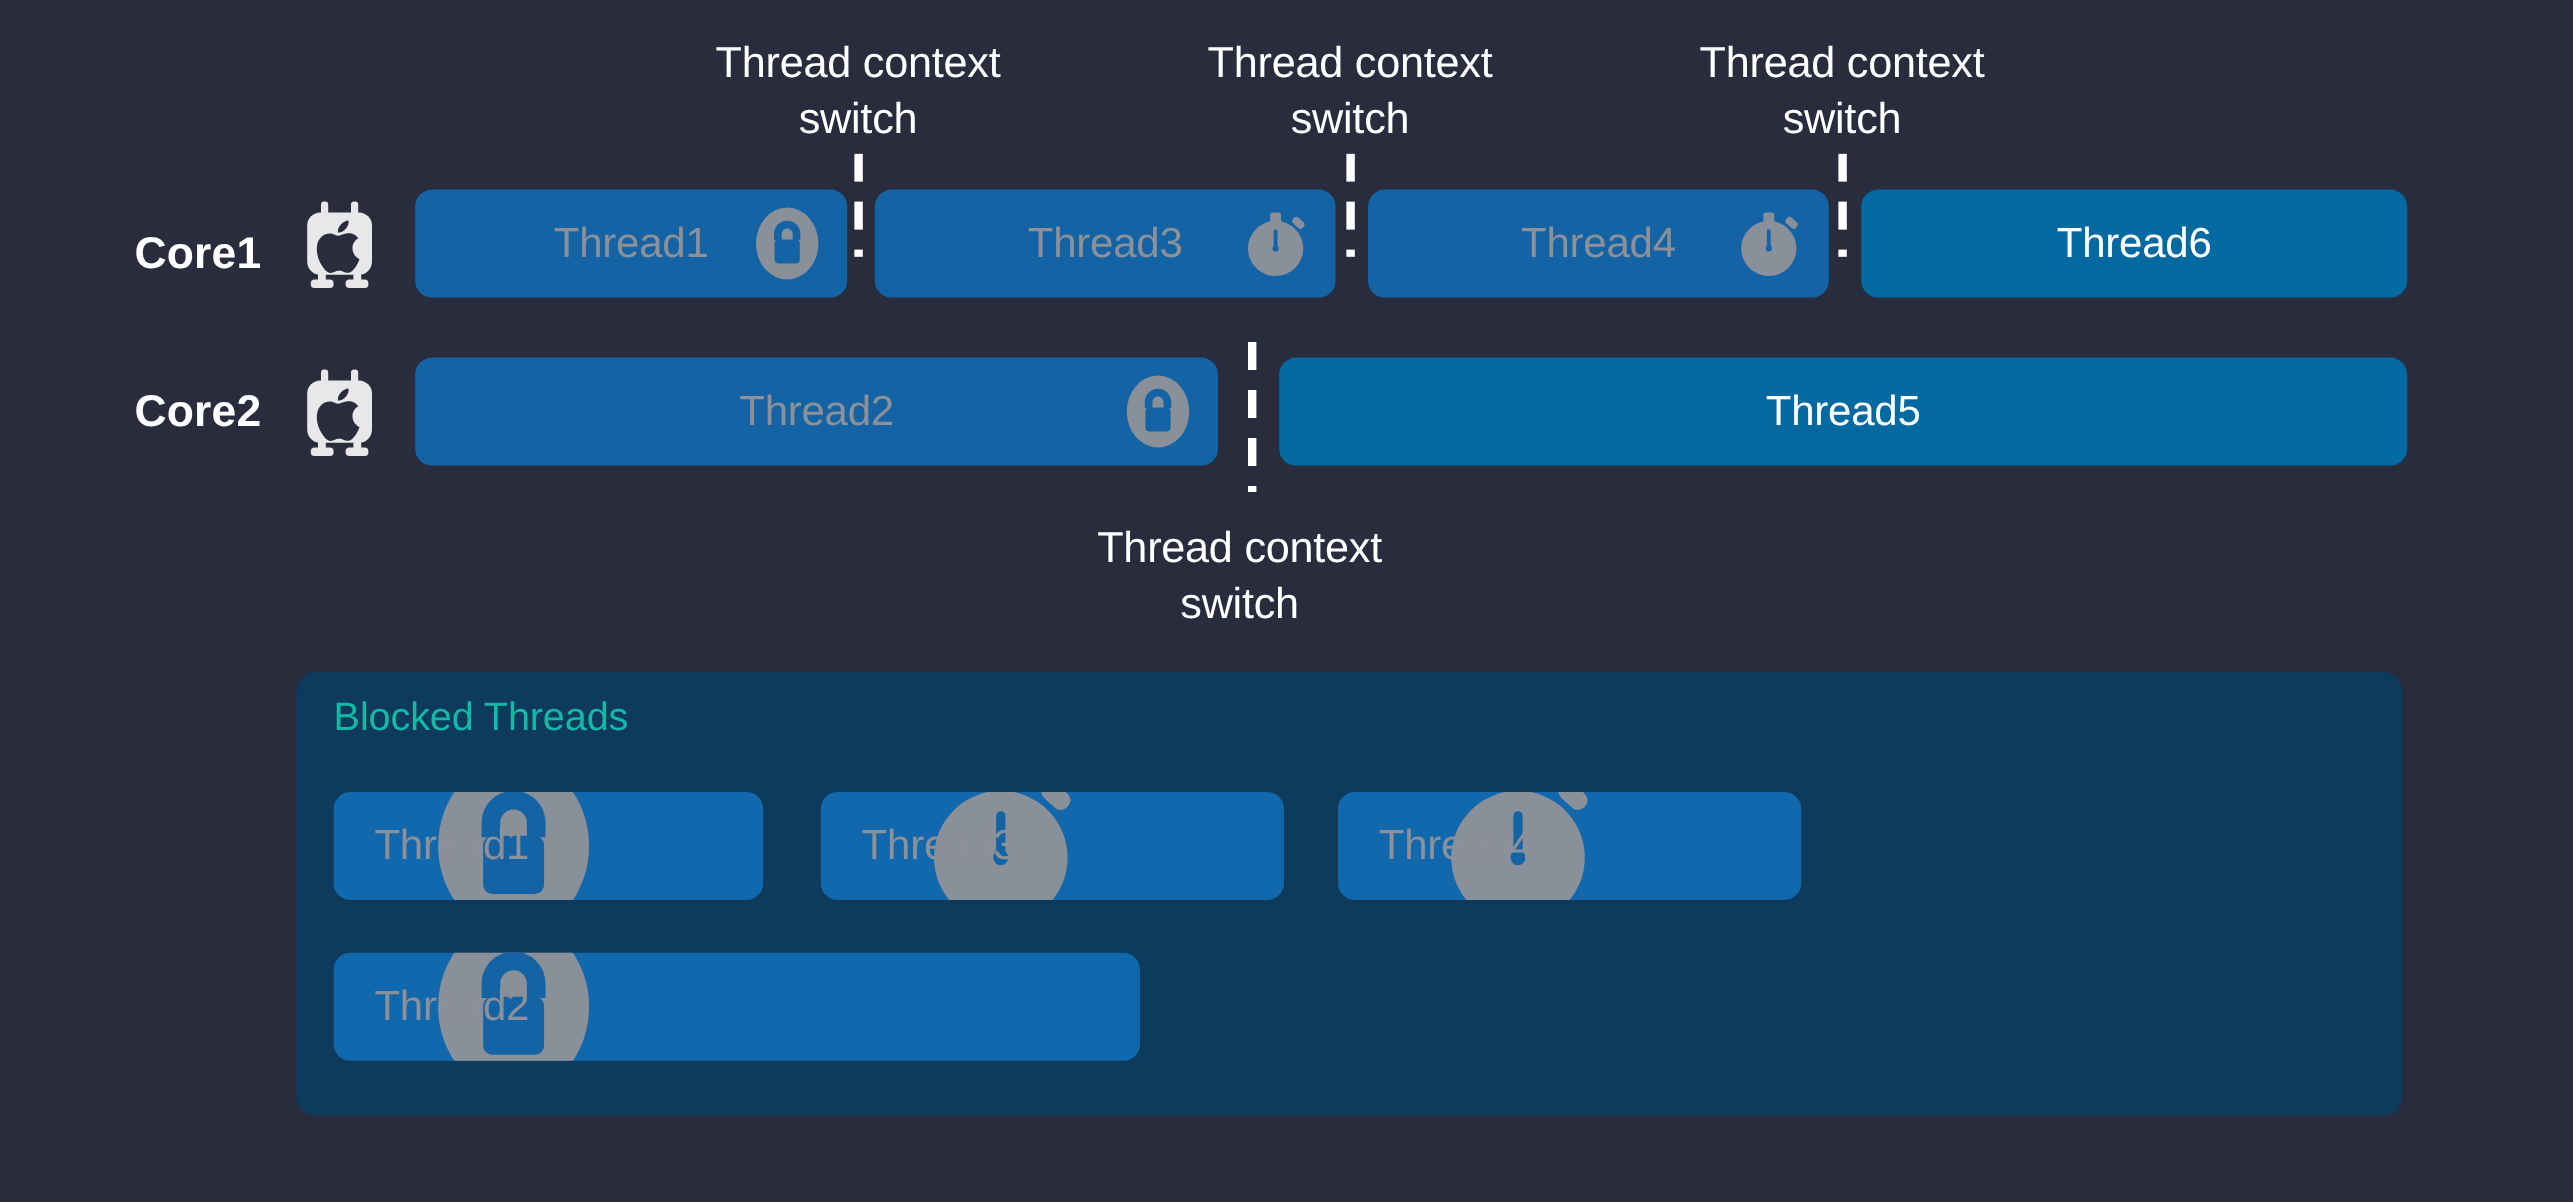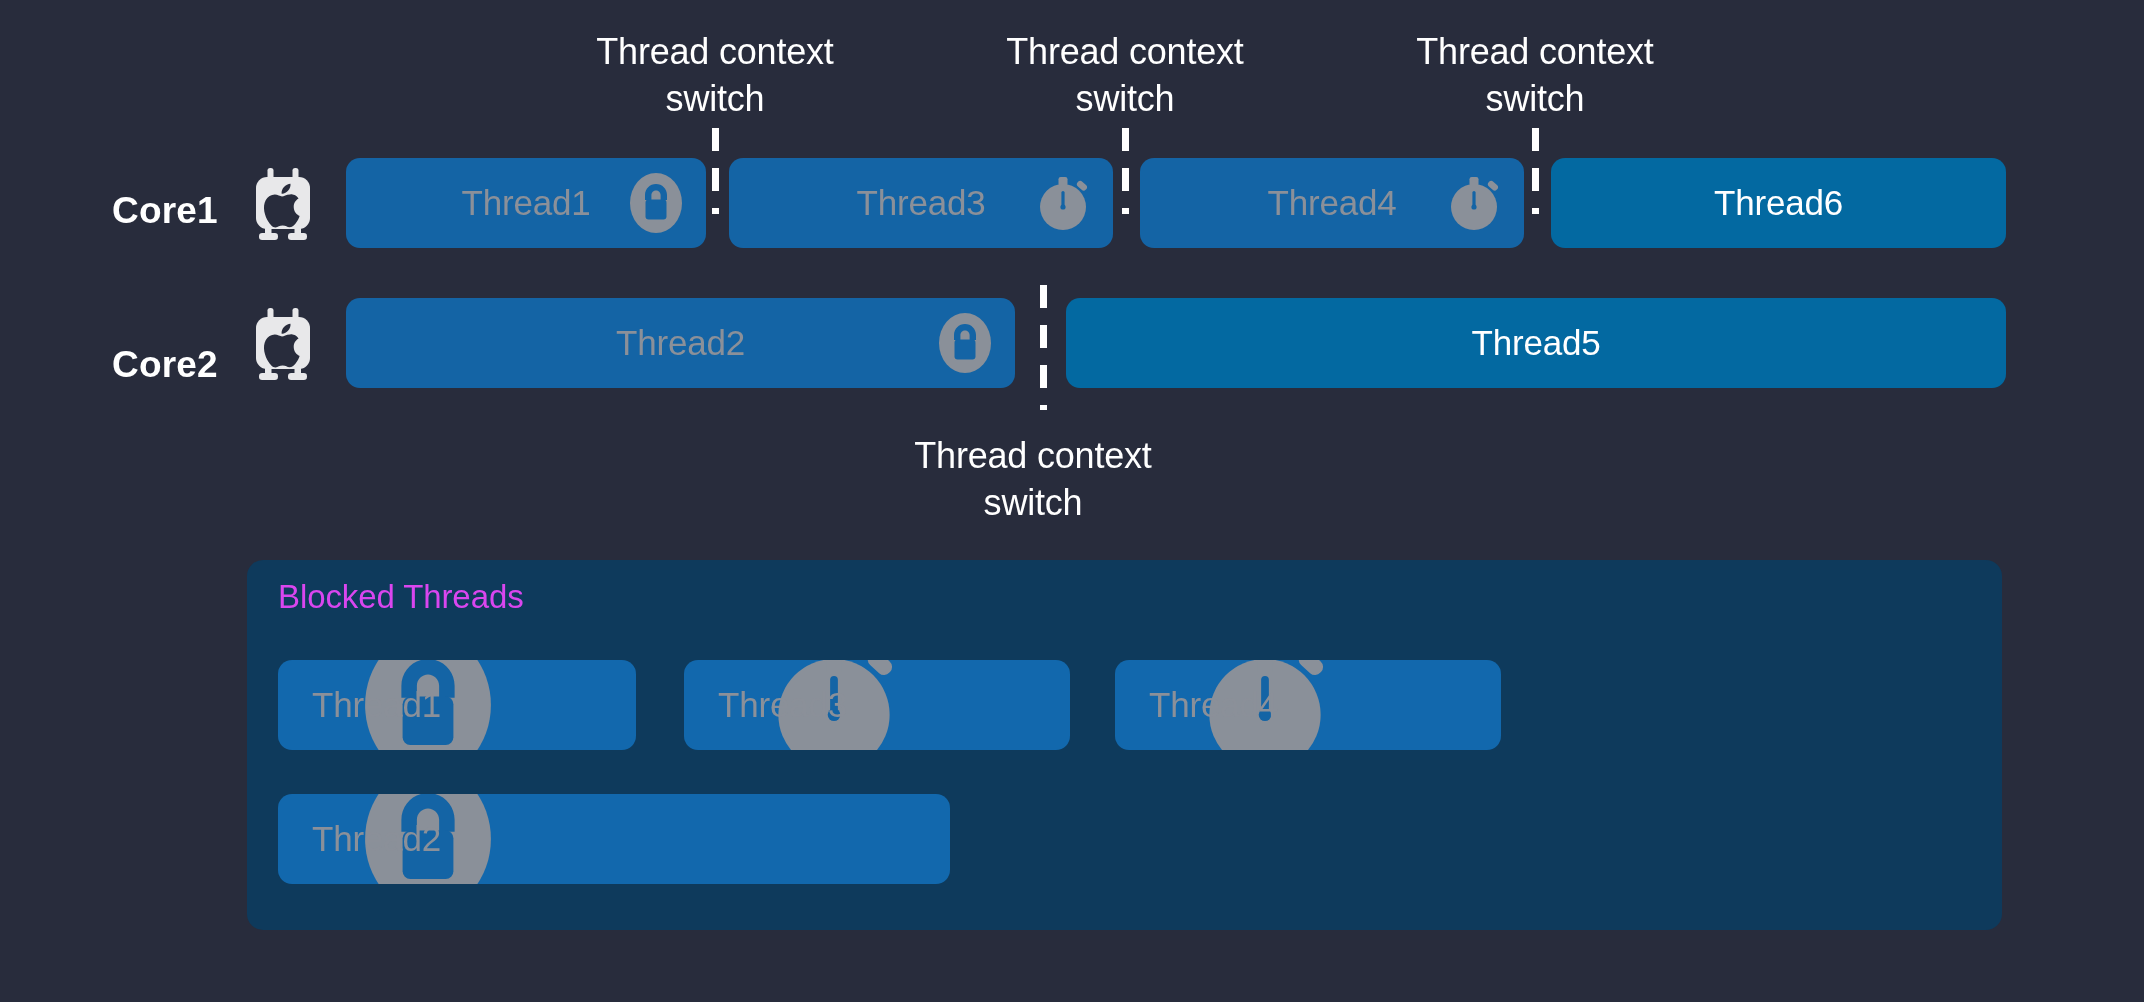--- a/index.html
+++ b/index.html
@@ -96,21 +96,21 @@
   }
 
   
   #blocked-panel {
     position: absolute;
     background: #0e3a5c;
     border-radius: 16px;
   }
   #blocked-title {
     position: absolute;
-    color: #d946ef;
+    color: #14b8a6;
     font-size: 33px;
     letter-spacing: -0.1px;
   }
   .bt-card {
     position: absolute;
     background: #1268ad;
     border-radius: 14px;
     display: flex;
     align-items: center;
     overflow: hidden;
@@ -157,21 +157,21 @@
     </div>
     <div class="thread blocked" style="left: 1140px; top: 158px; width: 384px; height: 90px;">
       <span class="t-label">Thread4</span>
       <svg class="t-icon">
         <use href="#sym-stopwatch"></use>
       </svg>
     </div>
     <div class="thread running" style="left: 1551px; top: 158px; width: 455px; height: 90px;">
       <span class="t-label">Thread6</span>
     </div>
-    <div class="core-label" style="left: 112px; top: 344px;">Core2</div>
+    <div class="core-label" style="left: 112px; top: 322px;">Core2</div>
     <svg class="cpu-icon" style="left: 250px; top: 307px;">
       <use href="#sym-cpu"></use>
     </svg>
     <div class="thread blocked" style="left: 346px; top: 298px; width: 669px; height: 90px;">
       <span class="t-label">Thread2</span>
       <svg class="t-icon">
         <use href="#sym-lock"></use>
       </svg>
     </div>
     <div class="thread running" style="left: 1066px; top: 298px; width: 940px; height: 90px;">

